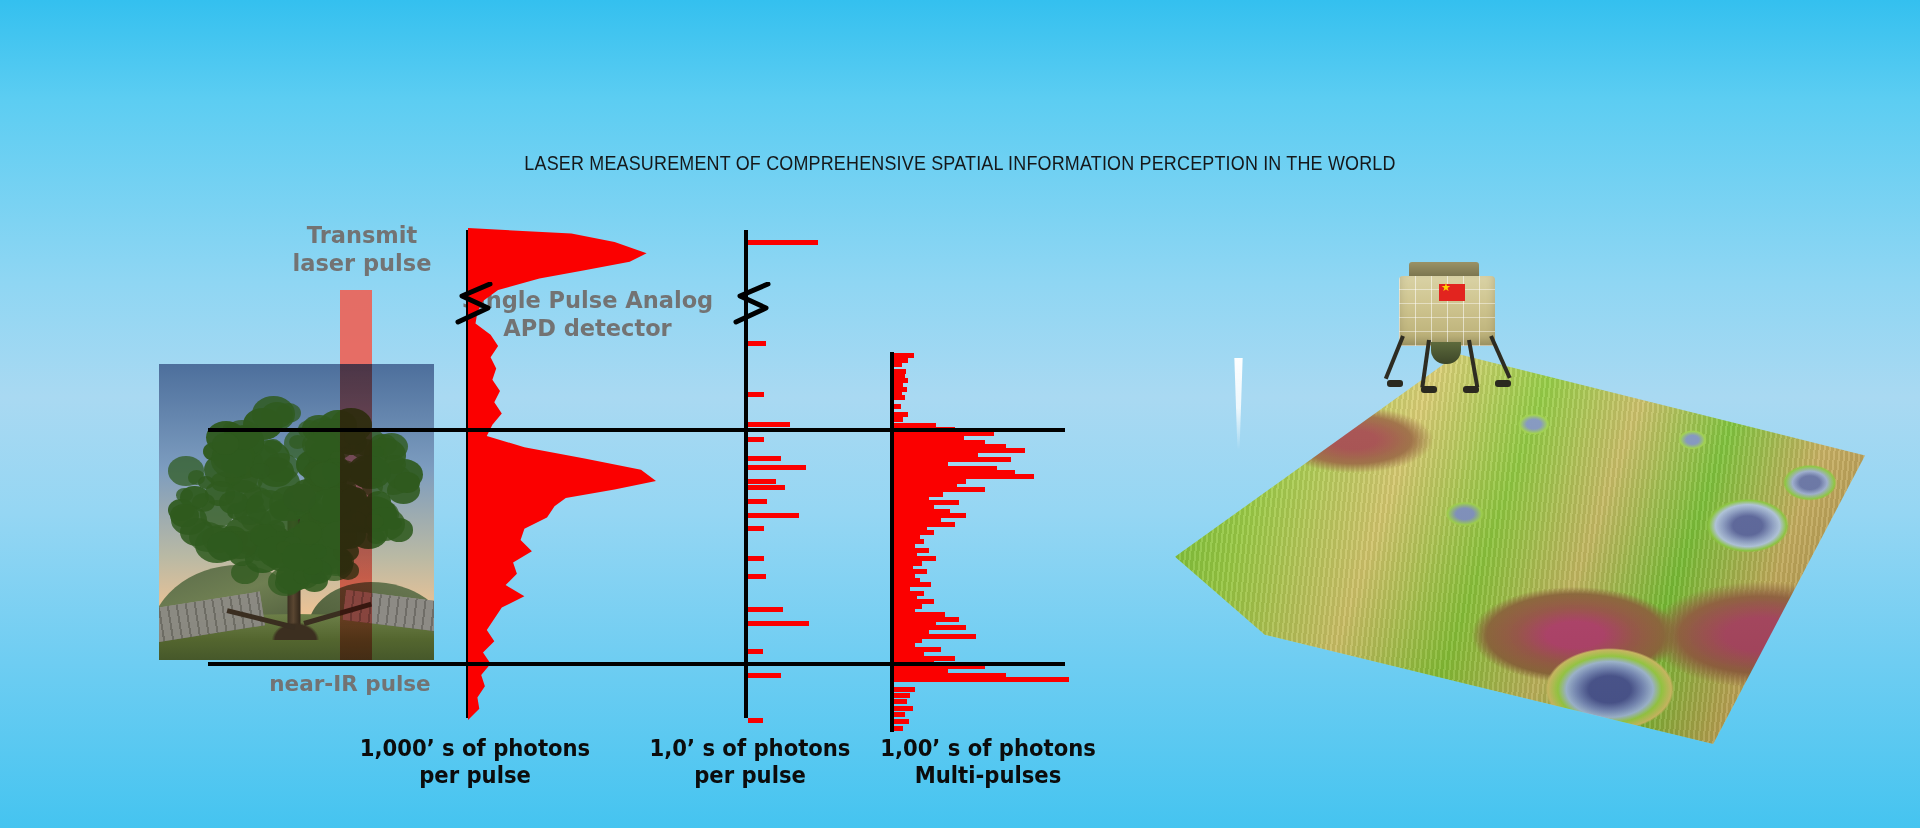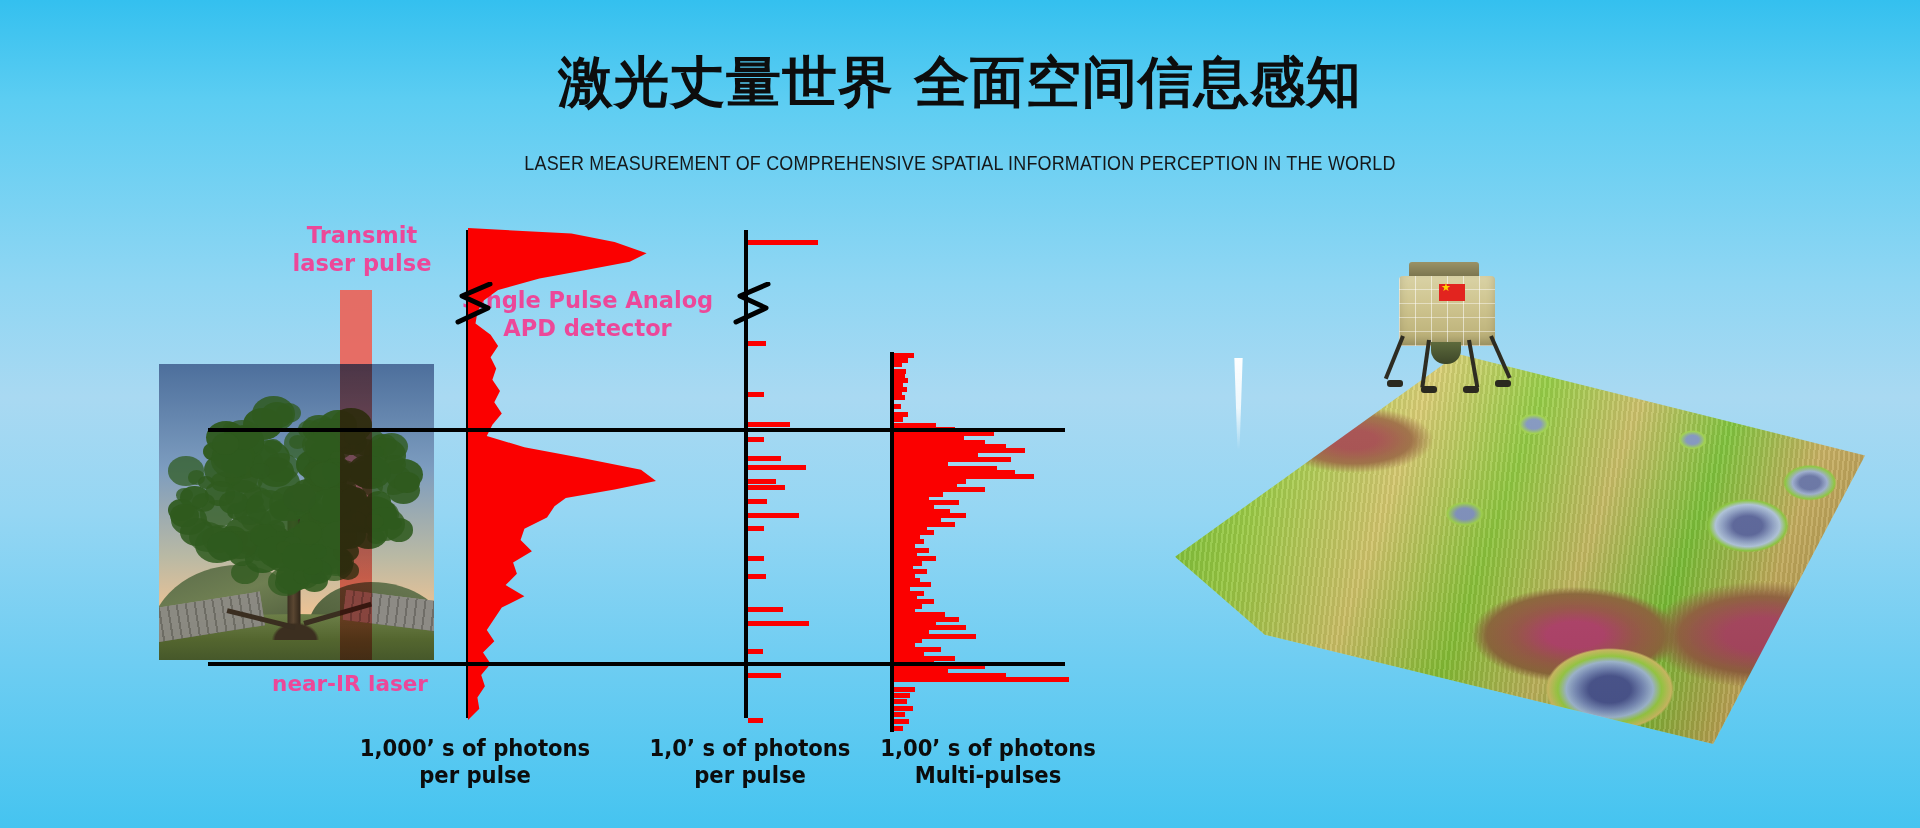--- a/index.html
+++ b/index.html
@@ -118,21 +118,21 @@
     position:absolute;
     left: 340px; top: 290px;
     width: 32px; height: 74px;
     background: rgba(243,110,100,.85);
     z-index: 6;
   }
 
   
   .lbl {
     position: absolute;
-    color: #ec4899;
+    color: #737373;
     font-weight: 700;
     font-family: "DejaVu Sans", "Liberation Sans", sans-serif;
     line-height: 1.24;
     white-space: pre-line;
     text-align: center;
   }
   .lbl-transmit { left: 272px; top: 222px; width: 180px; font-size: 22.5px; }
   .lbl-nearir   { left: 240px; top: 671px; width: 220px; font-size: 21.5px; }
   .lbl-apd      { left: 450px; top: 287px; width: 275px; font-size: 22.5px; }
   .lbl-micro    { left: 808px; top: 268px; width: 440px; font-size: 22.5px; }
@@ -244,21 +244,20 @@
     position:absolute; inset:0;
     background: linear-gradient(180deg, rgba(255,255,255,.10), rgba(0,0,0,.10));
     clip-path: inherit;
   }
 </style>
 </head>
 <body>
 
 <div id="stage">
 
-  <div class="title">激光丈量世界 全面空间信息感知</div>
   <div class="subtitle">LASER MEASUREMENT OF COMPREHENSIVE SPATIAL INFORMATION PERCEPTION IN THE WORLD</div>
 
   <div class="photo">
     <div class="ph-sky"></div>
     <div class="ph-hill-l"></div>
     <div class="ph-hill-r"></div>
     <div class="ph-ground"></div>
     <div class="ph-wall-l"></div>
     <div class="ph-wall-r"></div>
     <div class="ph-trunk"></div>
@@ -475,21 +474,21 @@
         <div class="blob" style="left: 41.6px; top: 32.5px; width: 26.9px; height: 22.1px; background: rgb(47, 90, 30); opacity: 0.89;"></div>
         <div class="blob" style="left: 170.7px; top: 111.3px; width: 25.6px; height: 21px; background: rgb(47, 90, 30); opacity: 0.96;"></div>
         <div class="blob" style="left: 36.7px; top: 131.4px; width: 36.3px; height: 29.8px; background: rgb(47, 90, 30); opacity: 0.9;"></div>
       </div>
   </div>
   <div class="beam"></div>
   <div class="beam-top"></div>
 
   <div class="lbl lbl-transmit">Transmit
 laser pulse</div>
-  <div class="lbl lbl-nearir">near-IR laser</div>
+  <div class="lbl lbl-nearir">near-IR pulse</div>
   <div class="lbl lbl-apd">Single Pulse Analog
 APD detector</div>
 
   <div class="hline" style="left:345px; top:428px; width:720px;"></div>
   <div class="hline" style="left:345px; top:662px; width:720px;"></div>
   <div class="hline" style="left:208px; top:428px; width:140px;"></div>
   <div class="hline" style="left:208px; top:662px; width:140px;"></div>
 
   <div>
     <div class="axis" style="left:466px; top:230px; height:488px;"></div>

